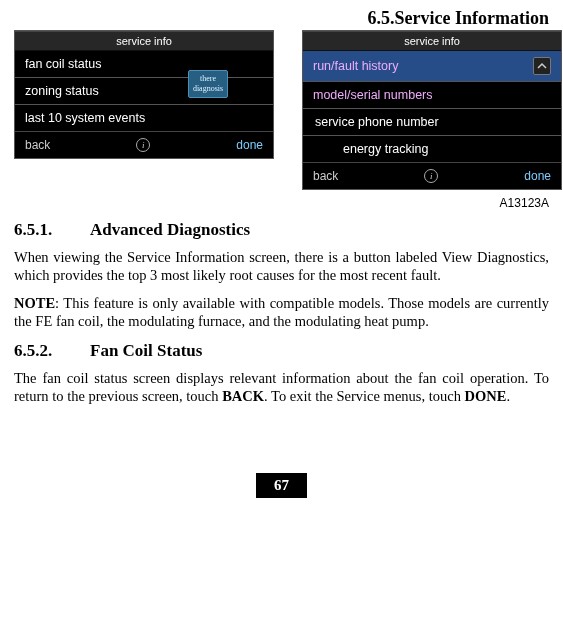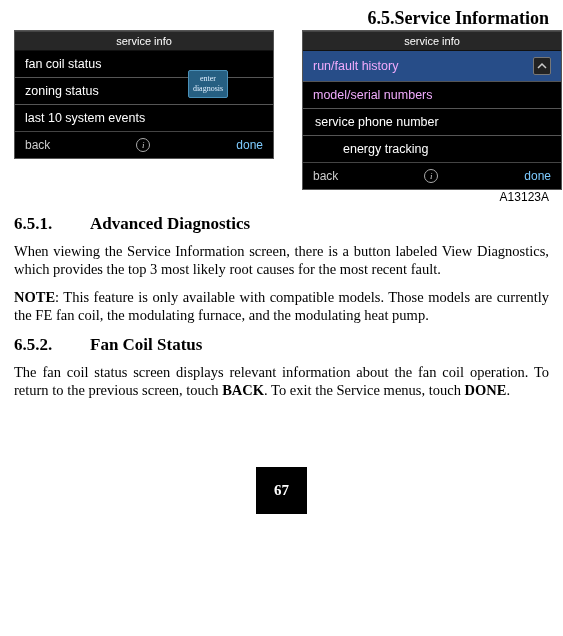--- a/index.html
+++ b/index.html
@@ -3,40 +3,40 @@
 <meta charset="utf-8">
 <style>
   * { margin:0; padding:0; box-sizing:border-box; }
   body { font-family: 'Times New Roman', serif; background:#fff; color:#000; width:563px; }
   .page { padding:8px 14px 0 14px; }
   .h-sec { font-size:18px; font-weight:bold; margin-bottom:1px;text-align:right; }
   .h-sec .num { display:inline-block; width:68px; }
   .h-sub { font-size:17px; font-weight:bold; margin-bottom:8px; }
   .h-sub .num { display:inline-block; width:76px; }
   .para { font-size:14.5px; line-height:1.25; text-align:justify; margin-bottom:10px; }
-  .figs { display:flex; justify-content:space-between; gap:28px; }
+  .figs { display:flex; justify-content:space-between; gap:28px; margin-bottom:6px; }
   .device { width:260px; border:1px solid #555; background:#000; color:#fff; font-family: Arial, Helvetica, sans-serif; }
   .sc-title { background:#272727; color:#fff; font-size:11px; text-align:center; padding:3px 0; border-top:1px solid #444; border-bottom:1px solid #111; }
   .rows { padding:0; }
   .row { font-size:12.5px; padding:6px 10px; border-bottom:1px solid #555; display:flex; align-items:center; justify-content:space-between; background:#000; }
   .row:last-child { border-bottom:none; }
   .row.blue { color:#f0abfc; }
   .row.sel { background:#274d88; }
   .vdiag { position:absolute; width:40px; height:28px; background:#265f82; color:#dfefff; font-size:8px; text-align:center; line-height:10px; border:1px solid #4a90b8; border-radius:2px; padding-top:3px; }
   .dev-wrap { position:relative; }
   .device .bottom { display:flex; align-items:center; justify-content:space-between; background:#000; padding:6px 10px; font-size:12px; border-top:1px solid #444; }
   .device .bottom .back { color:#ccc; }
   .device .bottom .done { color:#7ecbff; }
   .info-ico { width:14px; height:14px; border:1px solid #aaa; border-radius:50%; display:inline-flex; align-items:center; justify-content:center; font-size:9px; color:#ccc; font-style: italic; font-family: serif;}
   .chev { width:18px; height:18px; border:1px solid #777; background:#222; border-radius:2px; display:inline-flex; align-items:center; justify-content:center; }
   .chev svg { width:10px; height:10px; }
   .figlabel { text-align:right; font-size:12px; font-family: Arial, sans-serif; margin-bottom:10px; }
   .strong { font-weight:bold; }
   .pgnum-wrap { text-align:center; margin-top:68px; }
-  .pgnum { display:inline-block; background:#000; color:#fff; font-weight:bold; font-size:15px; padding:15px 18px; font-family: 'Times New Roman', serif; }
+  .pgnum { display:inline-block; background:#000; color:#fff; font-weight:bold; font-size:15px; padding:4px 18px; font-family: 'Times New Roman', serif; }
 </style>
 </head>
 <body>
 
 <div class="page">
 
   <div class="h-sec">
     <span class="num">6.5.</span><span>Service Information</span>
   </div>
 
@@ -57,21 +57,21 @@
               <span>last 10 system events</span>
             </div>
         </div>
         <div class="bottom">
           <span class="back">back</span>
           <span class="info-ico">i</span>
           <span class="done">done</span>
         </div>
       </div>
       <div class="vdiag" style="top:40px; left:174px;">
-        <span>enter</span><br><span>diagnosis</span>
+        <span>there</span><br><span>diagnosis</span>
       </div>
     </div>
 
     <div class="dev-wrap">
       <div class="device">
         <div class="sc-title">service info</div>
         <div class="rows">
           <div class="row blue sel">
             <span>run/fault history</span>
             <span class="chev">

